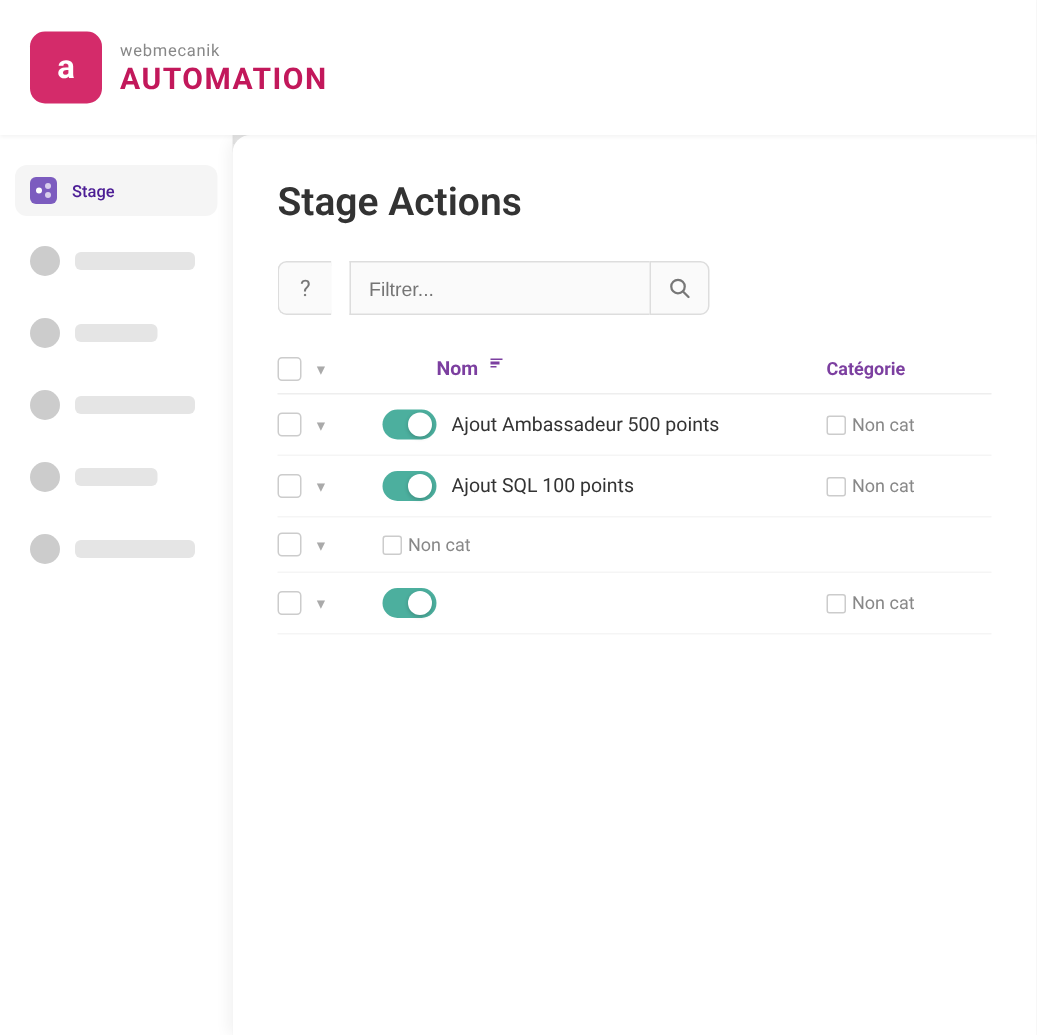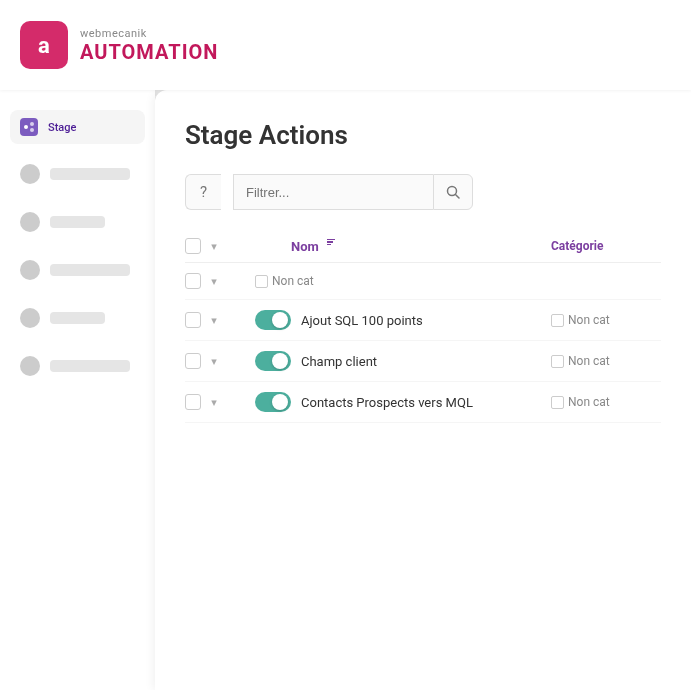--- a/index.html
+++ b/index.html
@@ -410,20 +410,24 @@
         <span>Catégorie</span>
       </div>
     </div>
 
     <div id="table-body">
         <div class="table-row">
     <div class="row-check-area">
       <div class="checkbox"></div>
       <div class="chevron-down">▾</div>
     </div>
+    <div class="row-name">
+      <div class="toggle"></div>
+      <span class="row-name-text">Ajout Ambassadeur 500 points</span>
+    </div>
     <div class="row-category">
       <div class="cat-check"></div>
       <span>Non cat</span>
     </div>
   </div>
         <div class="table-row">
     <div class="row-check-area">
       <div class="checkbox"></div>
       <div class="chevron-down">▾</div>
     </div>
@@ -434,37 +438,32 @@
     <div class="row-category">
       <div class="cat-check"></div>
       <span>Non cat</span>
     </div>
   </div>
         <div class="table-row">
     <div class="row-check-area">
       <div class="checkbox"></div>
       <div class="chevron-down">▾</div>
     </div>
-    <div class="row-name">
-      <div class="toggle"></div>
-      <span class="row-name-text">Champ client</span>
-    </div>
     <div class="row-category">
       <div class="cat-check"></div>
       <span>Non cat</span>
     </div>
   </div>
         <div class="table-row">
     <div class="row-check-area">
       <div class="checkbox"></div>
       <div class="chevron-down">▾</div>
     </div>
     <div class="row-name">
       <div class="toggle"></div>
-      <span class="row-name-text">Contacts Prospects vers MQL</span>
     </div>
     <div class="row-category">
       <div class="cat-check"></div>
       <span>Non cat</span>
     </div>
   </div>
       </div>
 
   </div>
 </div>

